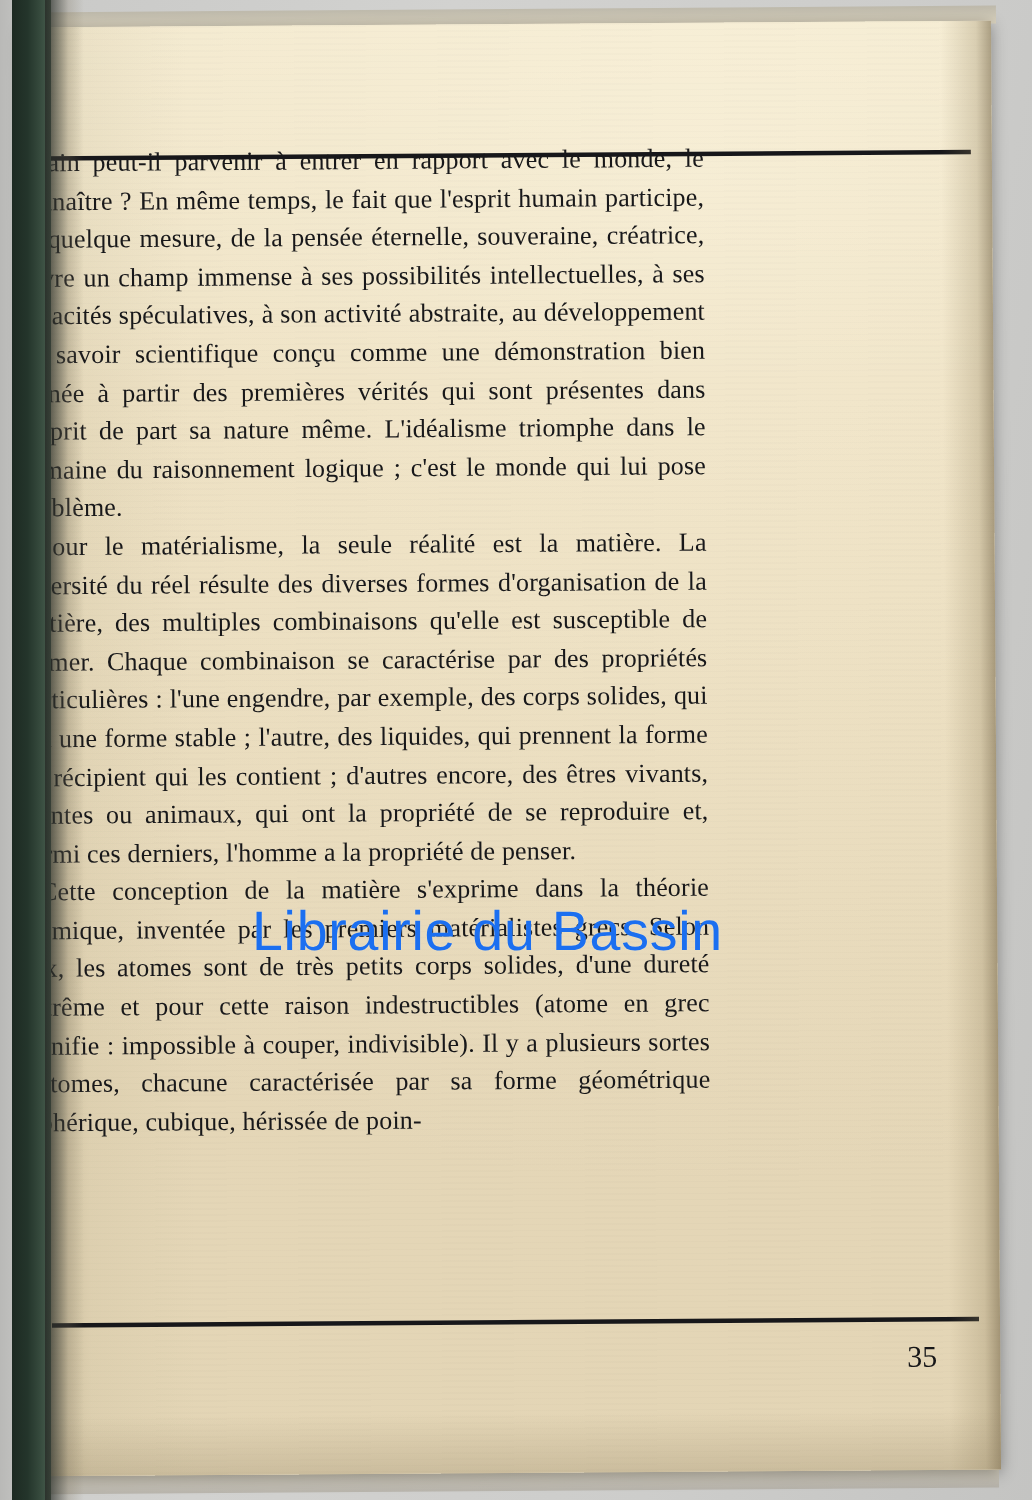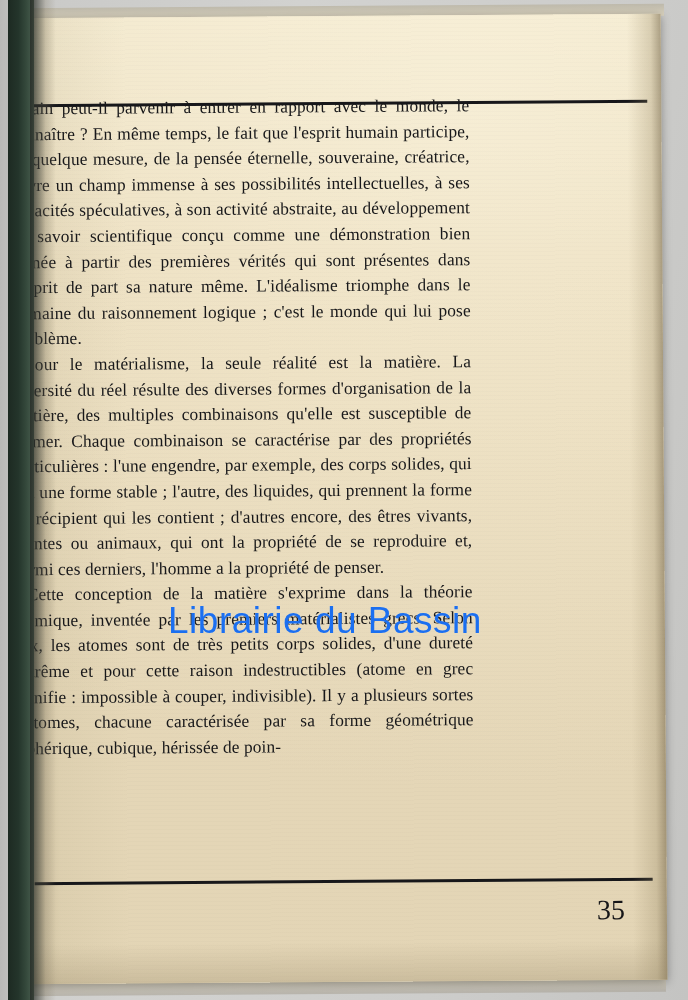--- a/index.html
+++ b/index.html
@@ -108,21 +108,21 @@
   .rule-bottom { top: 864px; }
 
   .para { margin: 0; }
   .para + .para { text-indent: 14px; }
 
   .folio {
     position: absolute;
     right: 42px;
     top: 880px;
     font-family: "Liberation Serif", serif;
-    font-size: 28px;
+    font-size: 20px;
     color: #161618;
   }
 
   
   .watermark {
     position: absolute;
     left: 168px;
     top: 600px;
     font-family: "Liberation Sans", sans-serif;
     font-size: 37px;

